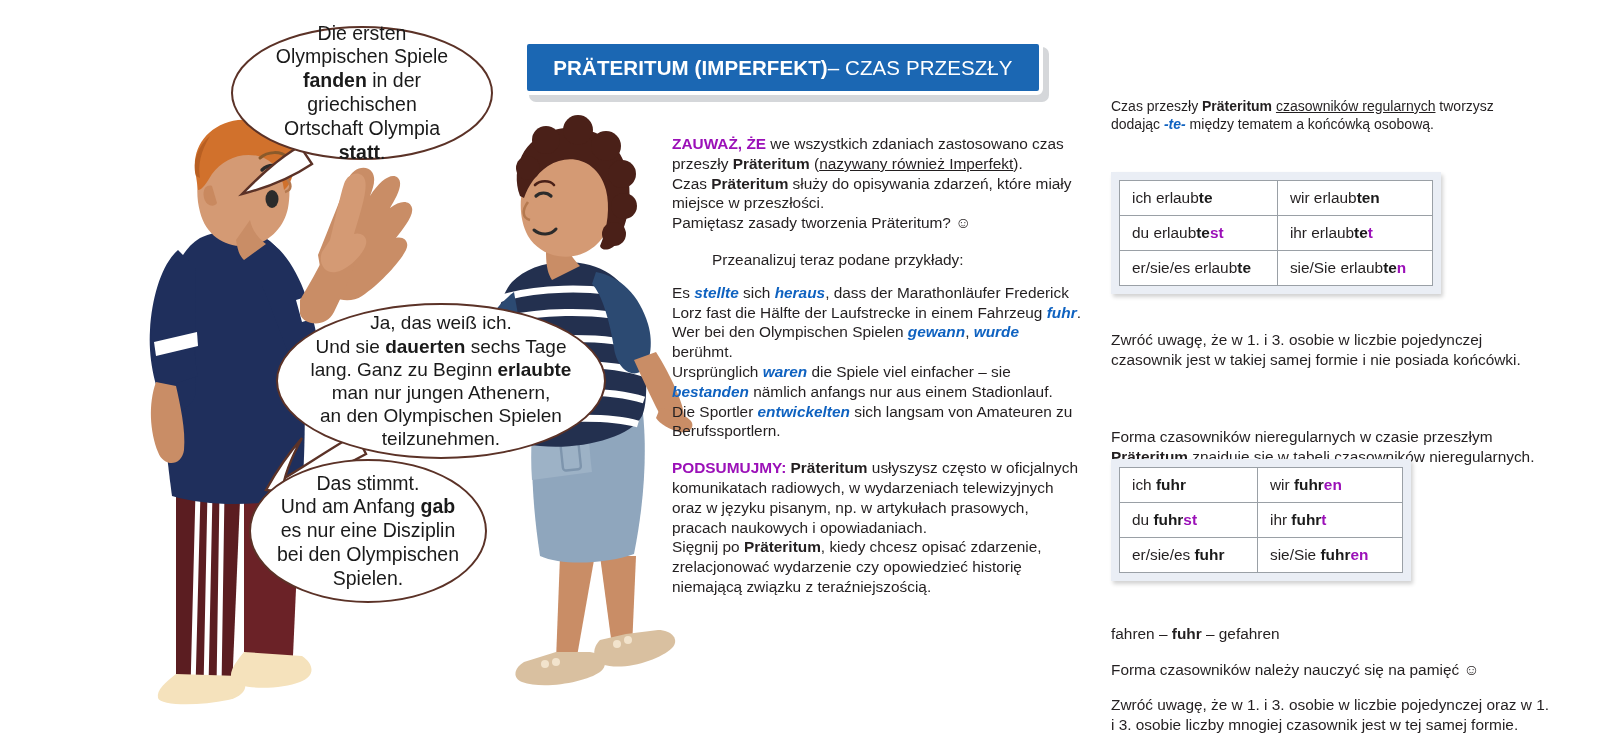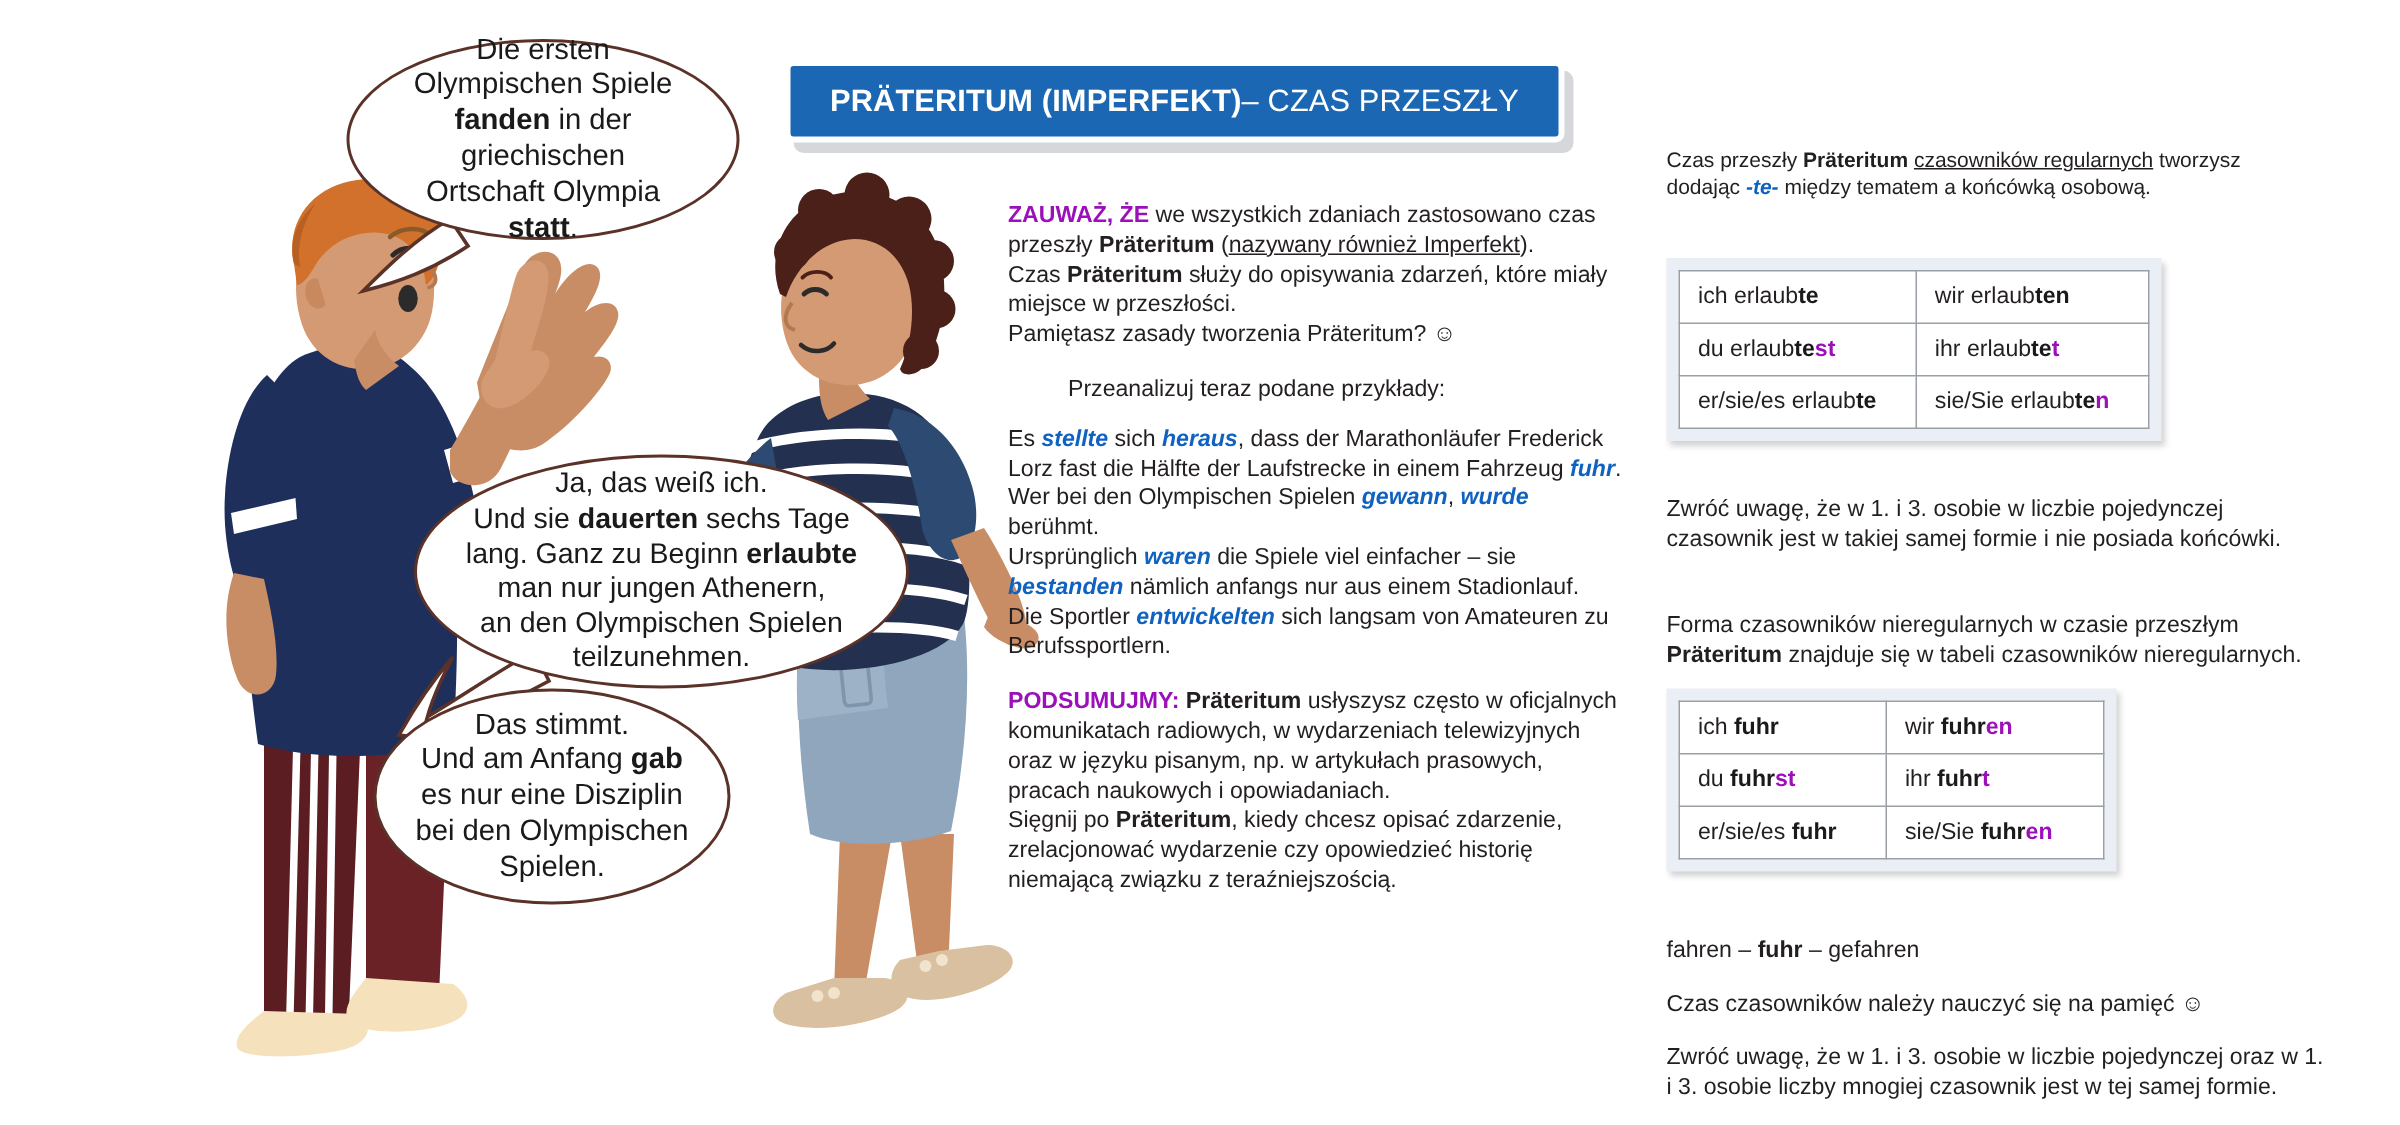--- a/index.html
+++ b/index.html
@@ -87,21 +87,21 @@
     white-space:nowrap;
     font-weight:400;
   }
   table.conj td b{font-weight:700;color:#1a1a1a;}
   table.conj td .p{font-weight:700;color:#9b10b8;}
 
   .tbl1{position:absolute;left:1111px;top:172px;width:330px;}
   .tbl2{position:absolute;left:1111px;top:459px;width:300px;}
 
   .rt1{position:absolute;left:1111px;top:315px;width:430px;font-size:15.4px;line-height:1.285;}
-  .rt2{position:absolute;left:1111px;top:392px;width:430px;font-size:15.4px;line-height:1.285;}
+  .rt2{position:absolute;left:1111px;top:412px;width:430px;font-size:15.4px;line-height:1.285;}
   .rt3{position:absolute;left:1111px;top:609px;width:440px;font-size:15.4px;line-height:1.285;}
 </style>
 </head>
 <body>
 
 <div class="page">
 
   <div class="illus">
     <svg width="700" height="750" viewBox="0 0 700 750" xmlns="http://www.w3.org/2000/svg">
 
@@ -375,17 +375,17 @@
           </tr>
         </tbody>
       </table>
     </div>
   </div>
 
   <div class="rt3">
     <p>
       <span>fahren – </span><span class="bd">fuhr</span><span> – gefahren</span>
     </p>
-    <p>Czas czasowników należy nauczyć się na pamięć ☺</p>
+    <p>Forma czasowników należy nauczyć się na pamięć ☺</p>
     <p>Zwróć uwagę, że w 1. i 3. osobie  w liczbie pojedynczej oraz w 1. i 3. osobie liczby mnogiej czasownik jest w tej samej formie.</p>
   </div>
 
 </div>
 
 </body></html>

